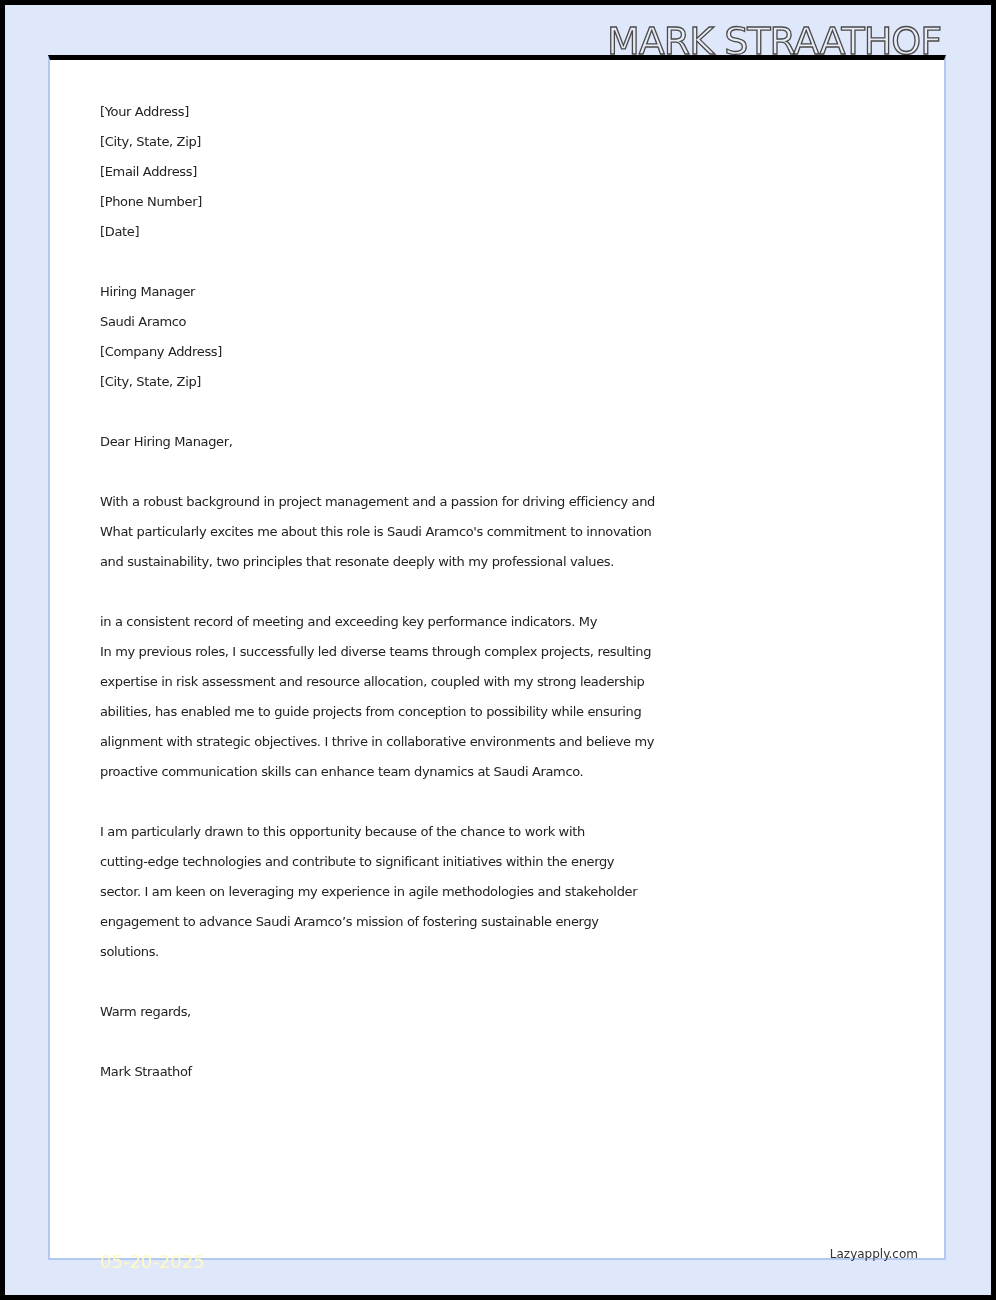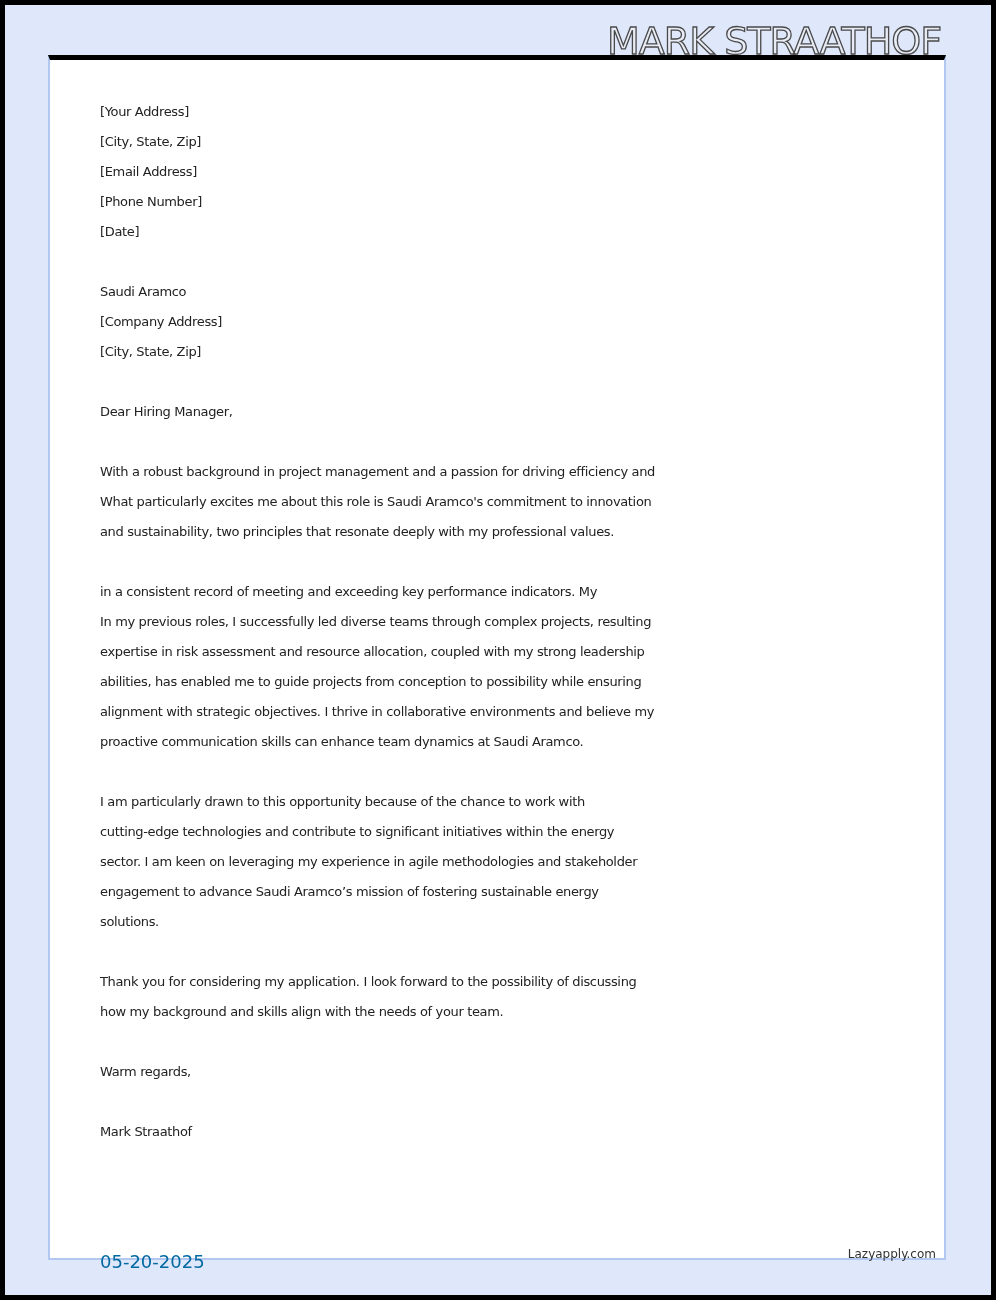--- a/index.html
+++ b/index.html
@@ -46,26 +46,26 @@
     line-height: 30px;
     color: #222;
     letter-spacing: -0.35px;
   }
   .line { display: block; white-space: nowrap; }
   .para { margin: 0 0 30px 0; }
   .footer-date {
     position: absolute;
     left: 100px; top: 1249px;
     font-size: 18px;
-    color: #0369a1;
+    color: #fef9c3;
     line-height: 26px;
   }
   .footer-brand {
     position: absolute;
-    right: 60px; top: 1246px;
+    right: 78px; top: 1246px;
     font-size: 12px;
     color: #333;
     line-height: 16px;
   }
 </style>
 </head>
 <body>
 
 <div class="frame">
   <div class="name-title">MARK STRAATHOF</div>
@@ -75,20 +75,21 @@
 
 <div class="letter">
   <div class="para">
     <span class="line">[Your Address]</span>
     <span class="line">[City, State, Zip]</span>
     <span class="line">[Email Address]</span>
     <span class="line">[Phone Number]</span>
     <span class="line">[Date]</span>
   </div>
   <div class="para">
+    <span class="line">Hiring Manager</span>
     <span class="line">Saudi Aramco</span>
     <span class="line">[Company Address]</span>
     <span class="line">[City, State, Zip]</span>
   </div>
   <div class="para">
     <span class="line">Dear Hiring Manager,</span>
   </div>
   <div class="para">
     <span class="line">With a robust background in project management and a passion for driving efficiency and</span>
     <span class="line">What particularly excites me about this role is Saudi Aramco's commitment to innovation</span>
@@ -103,24 +104,20 @@
     <span class="line">proactive communication skills can enhance team dynamics at Saudi Aramco.</span>
   </div>
   <div class="para">
     <span class="line">I am particularly drawn to this opportunity because of the chance to work with</span>
     <span class="line">cutting-edge technologies and contribute to significant initiatives within the energy</span>
     <span class="line">sector. I am keen on leveraging my experience in agile methodologies and stakeholder</span>
     <span class="line">engagement to advance Saudi Aramco’s mission of fostering sustainable energy</span>
     <span class="line">solutions.</span>
   </div>
   <div class="para">
-    <span class="line">Thank you for considering my application. I look forward to the possibility of discussing</span>
-    <span class="line">how my background and skills align with the needs of your team.</span>
-  </div>
-  <div class="para">
     <span class="line">Warm regards,</span>
   </div>
   <div>
     <span class="line">Mark Straathof</span>
   </div>
 </div>
 
 <div class="footer-date">05-20-2025</div>
 <div class="footer-brand">Lazyapply.com</div>
 

